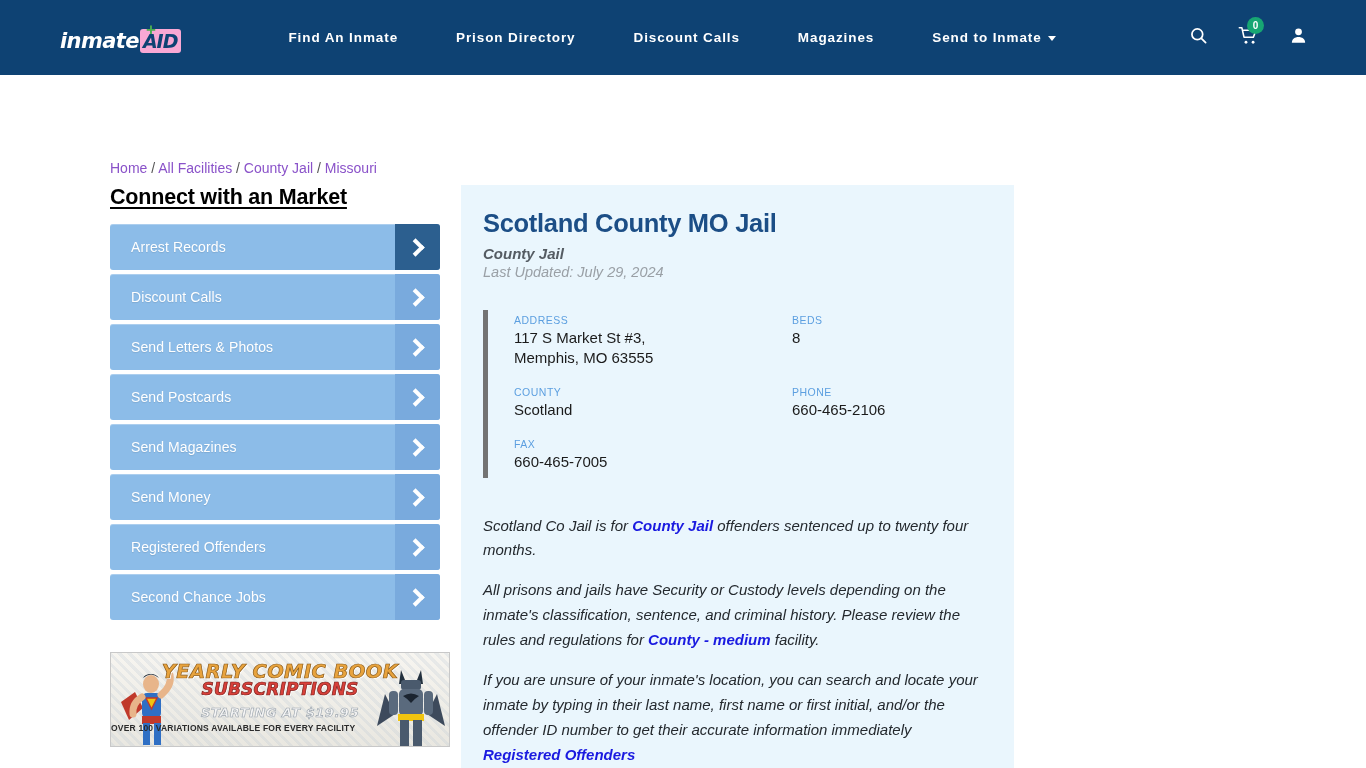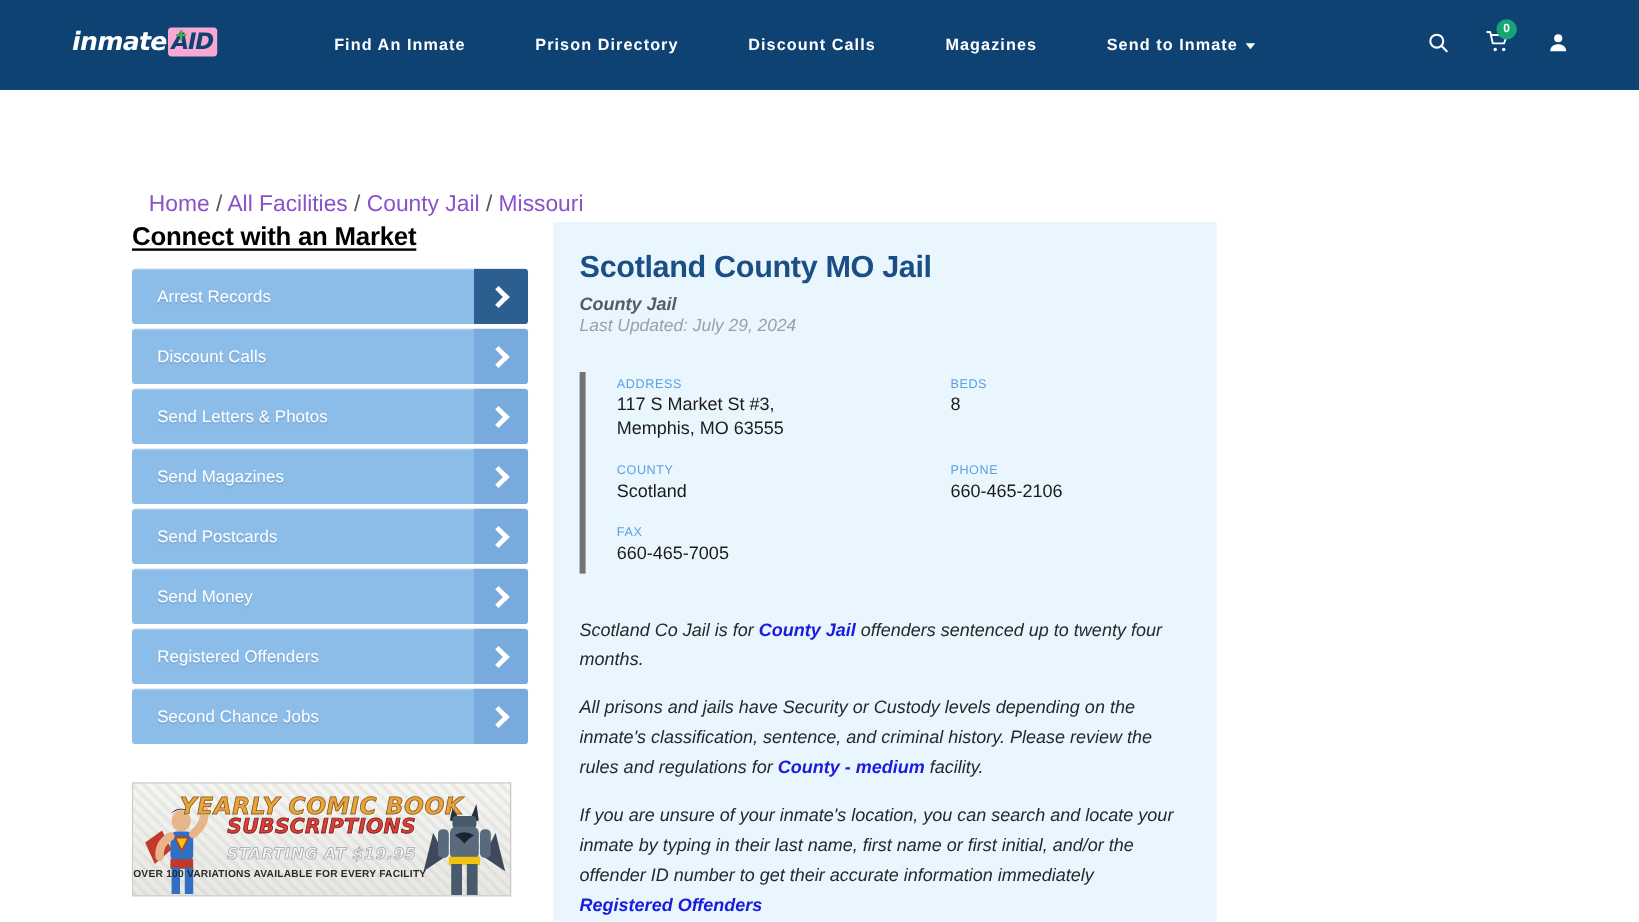--- a/index.html
+++ b/index.html
@@ -17,23 +17,23 @@
     height: 75px;
     background: #0e4273;
     display: flex;
     align-items: center;
     padding: 0 28px 0 60px;
     position: relative;
   }
 
   .logo {
     display: flex;
-    align-items: flex-start;
+    align-items: flex-end;
     height: 30px;
-    margin-right: 0;
+    margin-right: 10px;
     position: relative;
     user-select: none;
   }
   .logo-word {
     font-size: 21px;
     font-weight: bold;
     font-style: italic;
     color: #ffffff;
     letter-spacing: -0.6px;
     font-family: "DejaVu Sans", sans-serif;
@@ -115,23 +115,22 @@
   .page {
     display: flex;
     padding: 0;
     position: relative;
   }
 
   .breadcrumb {
     position: absolute;
     left: 110px;
     top: 85px;
-    font-size: 19px;
+    font-size: 14px;
     color: #333;
-    margin-left: 14px;
   }
   .breadcrumb a {
     color: #8a52c9;
     text-decoration: none;
   }
   .breadcrumb .sep { color: #555; }
 
   .content-row {
     display: flex;
     padding-top: 110px;
@@ -186,21 +185,21 @@
     width: 13px; height: 13px;
     border-right: 4px solid #ffffff;
     border-bottom: 4px solid #ffffff;
     transform: rotate(-45deg);
     margin-left: -5px;
   }
 
   
   .ad-banner {
     margin-top: 32px;
-    width: 316px;
+    width: 340px;
     height: 95px;
     border: 1px solid #c8c8c8;
     background: #f2efe8;
     position: relative;
     overflow: hidden;
     cursor: pointer;
   }
   .ad-bg {
     position: absolute; inset: 0;
     background:
@@ -391,27 +390,27 @@
             <span class="chev"></span>
           </div>
       </div>
       <div class="side-btn">
         <div class="side-btn-label">Send Letters &amp; Photos</div>
         <div class="side-btn-arrow">
             <span class="chev"></span>
           </div>
       </div>
       <div class="side-btn">
+        <div class="side-btn-label">Send Postcards</div>
+        <div class="side-btn-arrow">
+            <span class="chev"></span>
+          </div>
+      </div>
+      <div class="side-btn">
         <div class="side-btn-label">Send Magazines</div>
-        <div class="side-btn-arrow">
-            <span class="chev"></span>
-          </div>
-      </div>
-      <div class="side-btn">
-        <div class="side-btn-label">Send Postcards</div>
         <div class="side-btn-arrow">
             <span class="chev"></span>
           </div>
       </div>
       <div class="side-btn">
         <div class="side-btn-label">Send Money</div>
         <div class="side-btn-arrow">
             <span class="chev"></span>
           </div>
       </div>

